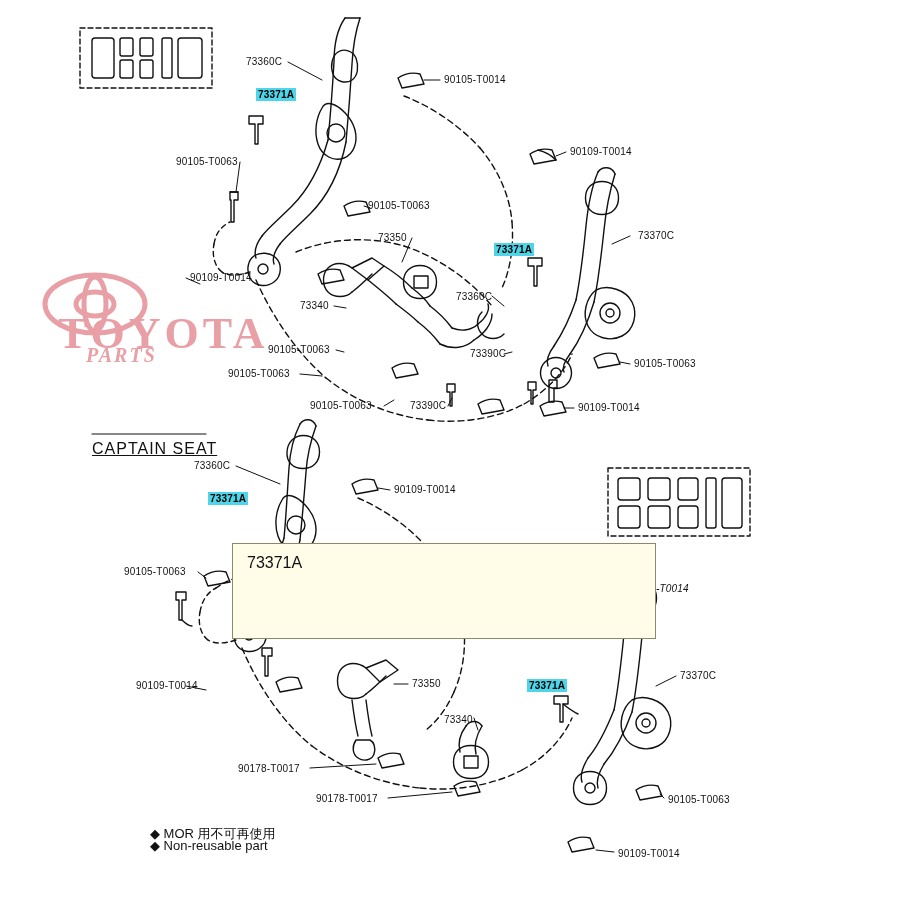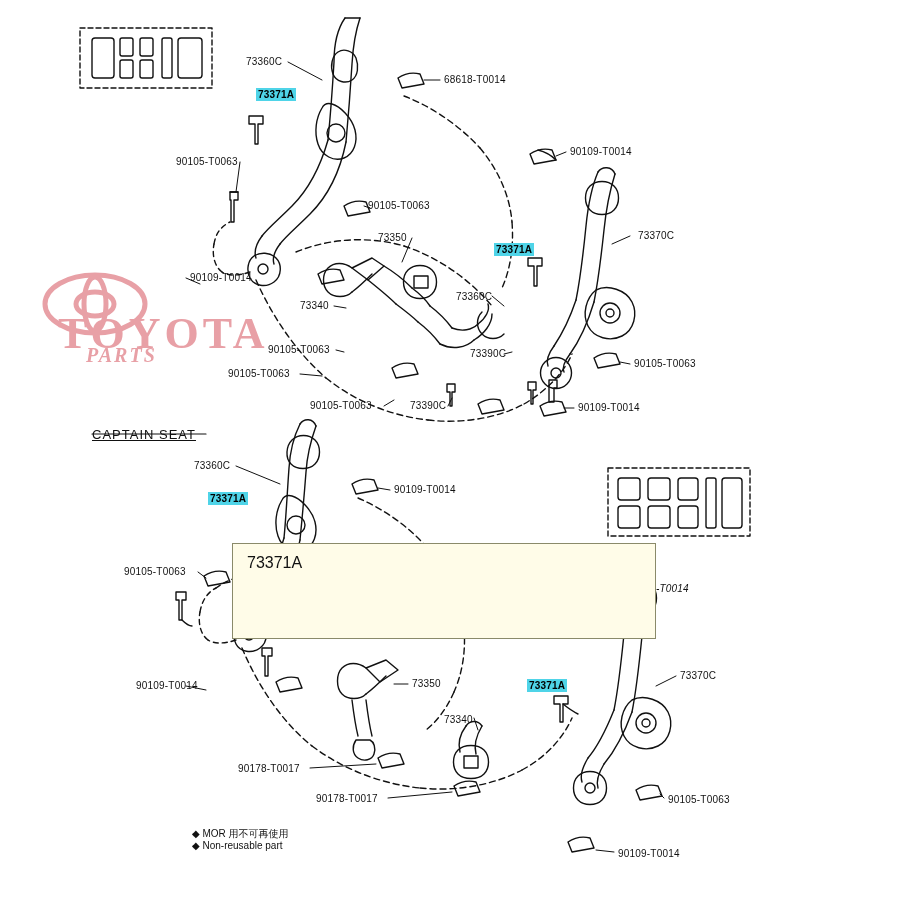--- a/index.html
+++ b/index.html
@@ -98,24 +98,23 @@
     position: absolute;
     left: 14px;
     top: 59px;
     font-size: 16px;
     color: #111;
   }
   .legend {
     position: absolute;
     left: 150px;
     top: 828px;
-    font-size: 10px;
+    font-size: 13px;
     color: #111;
     line-height: 12px;
-    margin-left: 42px;
   }
   .legend div { white-space: nowrap; }
 </style>
 </head>
 <body>
 
 <div id="stage">
 
   <svg class="art" viewBox="0 0 900 900" xmlns="http://www.w3.org/2000/svg">
     <g fill="none" stroke="#111111" stroke-width="1.4" stroke-linejoin="round" stroke-linecap="round">
@@ -336,26 +335,26 @@
       <g fill="none" stroke="#e8a0a6" stroke-width="5">
         <ellipse cx="55" cy="32" rx="50" ry="29"></ellipse>
         <ellipse cx="55" cy="32" rx="19" ry="12"></ellipse>
         <ellipse cx="55" cy="32" rx="11" ry="27"></ellipse>
       </g>
     </svg>
     <div class="wm-t2">TOYOTA</div>
     <div class="wm-t3">PARTS</div>
   </div>
 
-  <div class="lbl under" style="left:92px; top:427px; font-size:13px;">CAPTAIN SEAT</div>
+  <div class="lbl under" style="left:92px; top:440px; font-size:16px;">CAPTAIN SEAT</div>
 
   <div id="labels-top">
       <div class="lbl" style="left: 246px; top: 56px;">73360C</div>
       <div class="lbl hl" style="left: 256px; top: 88px;">73371A</div>
-      <div class="lbl" style="left: 444px; top: 74px;">68618-T0014</div>
+      <div class="lbl" style="left: 444px; top: 74px;">90105-T0014</div>
       <div class="lbl" style="left: 176px; top: 156px;">90105-T0063</div>
       <div class="lbl" style="left: 570px; top: 146px;">90109-T0014</div>
       <div class="lbl" style="left: 368px; top: 200px;">90105-T0063</div>
       <div class="lbl" style="left: 378px; top: 232px;">73350</div>
       <div class="lbl hl" style="left: 494px; top: 243px;">73371A</div>
       <div class="lbl" style="left: 638px; top: 230px;">73370C</div>
       <div class="lbl" style="left: 190px; top: 272px;">90109-T0014</div>
       <div class="lbl" style="left: 300px; top: 300px;">73340</div>
       <div class="lbl" style="left: 456px; top: 291px;">73360C</div>
       <div class="lbl" style="left: 268px; top: 344px;">90105-T0063</div>

